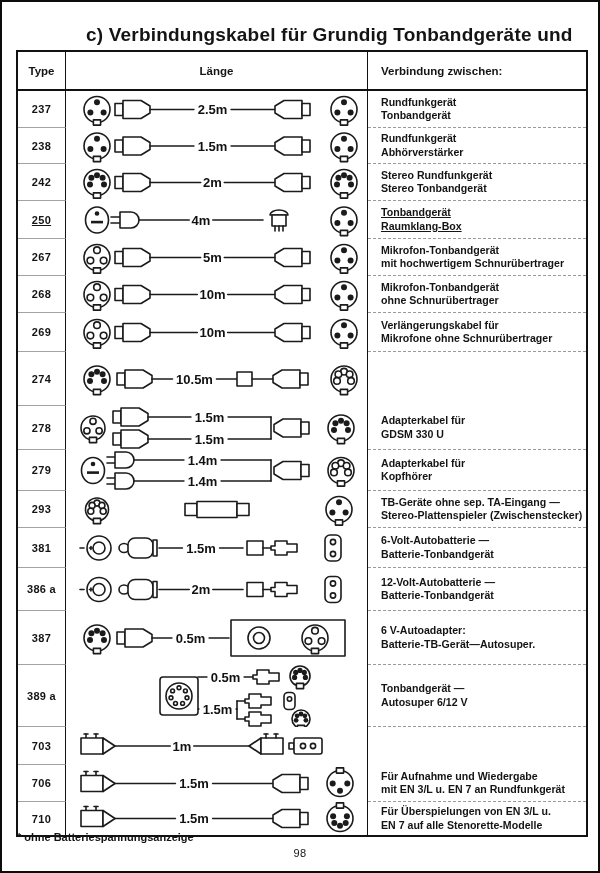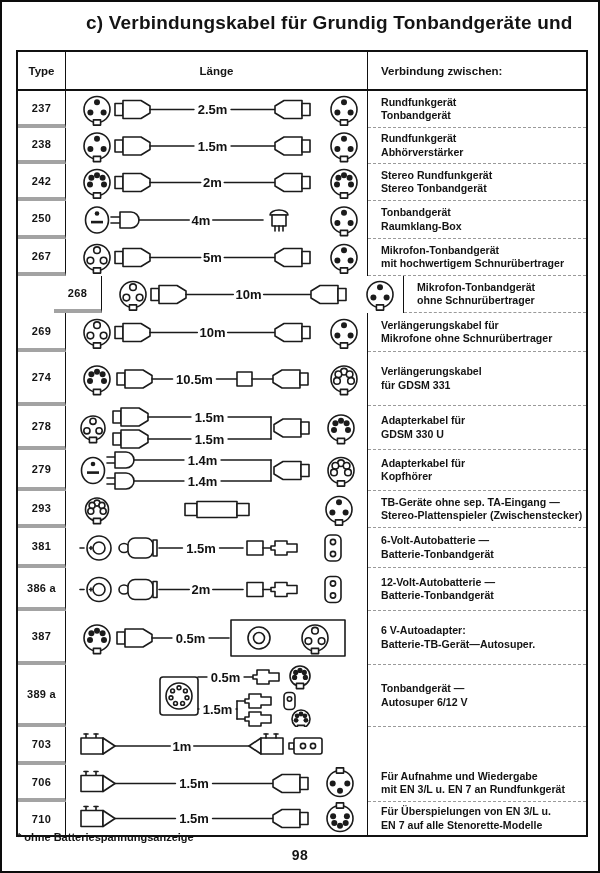--- a/index.html
+++ b/index.html
@@ -1,45 +1,45 @@
 <!DOCTYPE html>
 <html><head>
 <meta charset="utf-8">
 <style>
   html,body{margin:0;padding:0}
   body{width:600px;height:873px;background:#f2f0ec;position:relative;overflow:hidden;
        font-family:"Liberation Sans",sans-serif;color:#141414}
   #page{position:absolute;inset:0;background:#fff;border:2px solid #0c0c0c;box-sizing:border-box}
-  #title{position:absolute;top:10px;left:84px;margin:0;font-size:19px;font-weight:700;
+  #title{position:absolute;top:22px;left:84px;margin:0;font-size:19px;font-weight:700;
          white-space:nowrap;letter-spacing:.2px;overflow:hidden;width:510px}
   #table{position:absolute;left:14px;top:48px;width:572px;border:2.5px solid #111;
          box-sizing:border-box;background:#fff}
   .thead{display:grid;grid-template-columns:48px 302px 1fr;height:37px;
          border-bottom:2.5px solid #111}
   .th{display:flex;align-items:center;font-size:11.5px;font-weight:700}
   .th-type,.th-len{justify-content:center}
   .th-type,.th-len{border-right:1.6px solid #111}
   .th-conn{padding-left:13px}
   .trow{display:grid;grid-template-columns:48px 302px 1fr}
   .c-type{display:flex;align-items:center;justify-content:center;
-          border-right:1.6px solid #111;border-bottom:4px solid #a3a3a3;
+          border-right:1.6px solid #111;border-bottom:1px solid #a3a3a3;
           font-size:11px;font-weight:700;letter-spacing:.3px}
   .c-len{border-right:1.6px solid #111;display:flex;align-items:center;justify-content:flex-end}
   .c-desc{display:flex;flex-direction:column;justify-content:center;padding-left:13px;
           border-bottom:1px dashed #9a9a9a;font-size:10.6px;font-weight:700;line-height:1.26;
           white-space:nowrap;overflow:hidden}
   .trow:last-child .c-type,.trow:last-child .c-desc{border-bottom:none}
   .cable line,.cable path,.cable rect,.cable circle,.cable ellipse{
      stroke:#1b1b1b;stroke-width:1.6;fill:none;stroke-linecap:round;stroke-linejoin:round}
   .cable .f{fill:#fff}
   .cable .pin{fill:#1b1b1b;stroke:none}
   .cable text{font:700 13px "Liberation Sans",sans-serif;fill:#111;stroke:none}
   #footnote{position:absolute;left:15px;top:829px;font-size:11px;font-weight:700}
   #pagenum{position:absolute;left:0;right:0;top:845px;text-align:center;
-           font-size:14px;font-weight:700;letter-spacing:.5px}
+           font-size:11px;font-weight:400;letter-spacing:.5px}
 </style>
 </head>
 <body>
 
 <div id="page">
   <h1 id="title">c) Verbindungskabel für Grundig Tonbandgeräte und</h1>
 
   <div id="table">
     <div class="thead">
       <div class="th th-type">Type</div>
@@ -134,21 +134,21 @@
               <circle cx="271.4" cy="13.8" r="3.0" class="pin"></circle>
               <circle cx="284.0" cy="20.4" r="3.0" class="pin"></circle>
               <circle cx="270.0" cy="20.4" r="3.0" class="pin"></circle>
             </svg>
           </div>
           <div class="c-desc">
             <div>Stereo Rundfunkgerät</div>
             <div>Stereo Tonbandgerät</div>
           </div>
         </div>
-        <div class="trow" style="height: 38px;">
+        <div class="trow" style="height: 38px; text-decoration: underline;">
           <div class="c-type">
             <span>250</span>
           </div>
           <div class="c-len">
             <svg class="cable" width="300" height="38" viewBox="0 0 300 38">
               <ellipse cx="30" cy="19" rx="11.5" ry="13" class="f"></ellipse>
               <circle cx="30" cy="12.5" r="2.3" class="pin"></circle>
               <rect x="24" y="19.8" width="12" height="2.6" class="pin"></rect>
               <line x1="44" y1="16" x2="53" y2="16"></line>
               <line x1="44" y1="22" x2="53" y2="22"></line>
@@ -196,21 +196,21 @@
               <circle cx="277.0" cy="11.2" r="3.0" class="pin"></circle>
               <circle cx="270.4" cy="21.6" r="3.0" class="pin"></circle>
               <circle cx="283.6" cy="21.6" r="3.0" class="pin"></circle>
             </svg>
           </div>
           <div class="c-desc">
             <div>Mikrofon-Tonbandgerät</div>
             <div>mit hochwertigem Schnurübertrager</div>
           </div>
         </div>
-        <div class="trow" style="height: 37px; padding-left: 36px;">
+        <div class="trow" style="height: 37px;">
           <div class="c-type">
             <span>268</span>
           </div>
           <div class="c-len">
             <svg class="cable" width="300" height="37" viewBox="0 0 300 37">
               <circle cx="30" cy="18.5" r="13" class="f"></circle>
               <rect x="26.4" y="28.9" width="7.2" height="5.2" rx="0" class="f"></rect>
               <circle cx="30.0" cy="11.2" r="3.3" class="f"></circle>
               <circle cx="23.4" cy="21.6" r="3.3" class="f"></circle>
               <circle cx="36.6" cy="21.6" r="3.3" class="f"></circle>
@@ -286,24 +286,20 @@
               <path d="M206 23.5 l9 -5.5 h18 v18 h-18 l-9 -5.5 z" class="f"></path>
               <rect x="233" y="21" width="8" height="12" rx="0" class="f"></rect>
               <circle cx="277" cy="27" r="13" class="f"></circle>
               <rect x="273.4" y="37.4" width="7.2" height="5.2" rx="0" class="f"></rect>
               <circle cx="277.0" cy="19.7" r="3.3" class="f"></circle>
               <circle cx="282.6" cy="22.3" r="3.3" class="f"></circle>
               <circle cx="271.4" cy="22.3" r="3.3" class="f"></circle>
               <circle cx="284.0" cy="28.9" r="3.3" class="f"></circle>
               <circle cx="270.0" cy="28.9" r="3.3" class="f"></circle>
             </svg>
-          </div>
-          <div class="c-desc">
-            <div>Verlängerungskabel</div>
-            <div>für GDSM 331</div>
           </div>
         </div>
         <div class="trow" style="height: 44px;">
           <div class="c-type">
             <span>278</span>
           </div>
           <div class="c-len">
             <svg class="cable" width="300" height="44" viewBox="0 0 300 44">
               <circle cx="26" cy="22" r="12" class="f"></circle>
               <rect x="22.4" y="31.4" width="7.2" height="5.2" rx="0" class="f"></rect>

